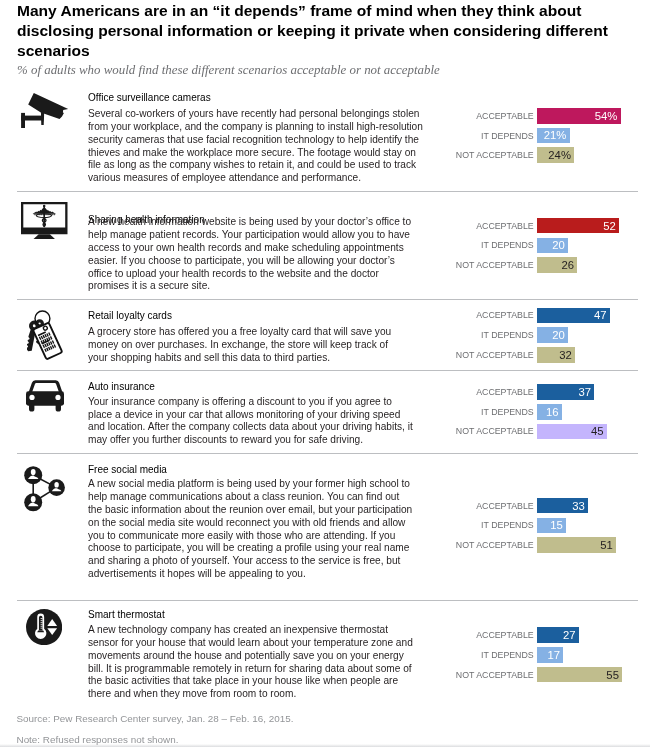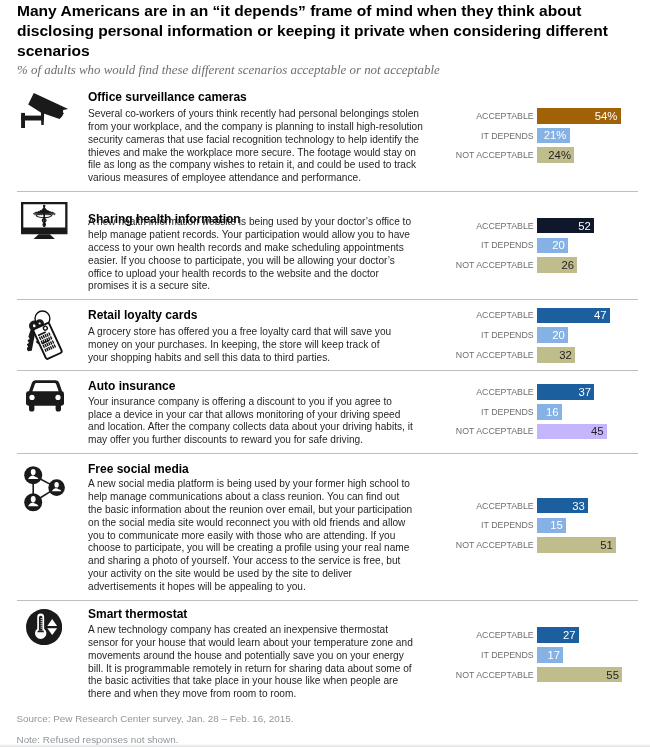--- a/index.html
+++ b/index.html
@@ -15,21 +15,21 @@
   .tl{font-weight:bold;font-size:15.55px;line-height:20.2px;color:#000000;white-space:nowrap;}
   .subtitle{
     position:absolute;left:17px;top:63.4px;
     font-family:"Liberation Serif", serif;
     font-style:italic;font-size:12.9px;line-height:14px;color:#6d6e71;white-space:nowrap;
   }
   .divider{position:absolute;left:17.2px;width:621.3px;height:1px;background:#bcbec1;}
   .footline{position:absolute;left:0;top:744px;width:650px;height:3px;background:linear-gradient(#ffffff,#dcdddf);}
   .icon{position:absolute;}
   .sec-title{
-    position:absolute;left:88px;font-weight:bold;font-size:12px;line-height:13px;color:#000000;white-space:nowrap;
+    position:absolute;left:88px;font-weight:normal;font-size:10px;line-height:13px;color:#000000;white-space:nowrap;
   }
   .sec-body{position:absolute;left:88px;width:350px;}
   .bl{font-size:10.15px;line-height:12.82px;color:#231f20;white-space:nowrap;}
   .bar-label{
     position:absolute;right:116.3px;transform:translateY(-47%);
     text-align:left;font-size:8.8px;line-height:9px;color:#6d6e71;white-space:nowrap;
   }
   .bar{position:absolute;left:537px;height:15.7px;}
   .bar span{
     position:absolute;right:3.2px;top:50%;transform:translateY(-44%);
@@ -49,30 +49,30 @@
   <div class="subtitle">% of adults who would find these different scenarios acceptable or not acceptable</div>
   <div class="section">
     <svg class="icon" style="left:20.0px;top:92.0px" width="49.0" height="37.0" viewBox="0 0 49 37" fill="#1a1a1a">
   <path d="M 13.80 0.90 L 45.00 15.40 L 48.20 17.00 L 43.20 18.00 L 42.90 20.50 L 43.90 20.90 L 42.00 24.50 L 39.50 26.90 L 20.80 20.40 L 8.20 12.60 Z"></path>
   <path d="M 20.90 18.90 L 24.20 20.30 L 23.70 32.90 L 21.30 32.90 Z"></path>
   <rect x="1.10" y="20.90" width="3.9" height="15.1"></rect>
   <rect x="1.10" y="23.60" width="22.3" height="4.9"></rect>
   </svg>
     <div class="sec-title" style="top:91.3px">Office surveillance cameras</div>
     <div class="sec-body" style="top:108.1px">
-      <div class="bl">Several co-workers of yours think recently had personal belongings stolen</div>
+      <div class="bl">Several co-workers of yours have recently had personal belongings stolen</div>
       <div class="bl">from your workplace, and the company is planning to install high-resolution</div>
       <div class="bl">security cameras that use facial recognition technology to help identify the</div>
       <div class="bl">thieves and make the workplace more secure. The footage would stay on</div>
       <div class="bl">file as long as the company wishes to retain it, and could be used to track</div>
       <div class="bl">various measures of employee attendance and performance.</div>
     </div>
     <div class="bars">
       <div class="bar-label" style="top:115.75px">ACCEPTABLE</div>
-      <div class="bar" style="top:107.90px;width:83.59px;background:#a16207">
+      <div class="bar" style="top:107.90px;width:83.59px;background:#be185d">
           <span style="color:#ffffff">54%</span>
         </div>
       <div class="bar-label" style="top:135.50px">IT DEPENDS</div>
       <div class="bar" style="top:127.65px;width:32.51px;background:#85b1e4">
           <span style="color:#ffffff">21%</span>
         </div>
       <div class="bar-label" style="top:155.25px">NOT ACCEPTABLE</div>
       <div class="bar" style="top:147.40px;width:37.15px;background:#c0bd8d">
           <span style="color:#231f20">24%</span>
         </div>
@@ -102,21 +102,21 @@
     <div class="sec-body" style="top:216.3px">
       <div class="bl">A new health information website is being used by your doctor’s office to</div>
       <div class="bl">help manage patient records. Your participation would allow you to have</div>
       <div class="bl">access to your own health records and make scheduling appointments</div>
       <div class="bl">easier. If you choose to participate, you will be allowing your doctor’s</div>
       <div class="bl">office to upload your health records to the website and the doctor</div>
       <div class="bl">promises it is a secure site.</div>
     </div>
     <div class="bars">
       <div class="bar-label" style="top:225.65px">ACCEPTABLE</div>
-      <div class="bar" style="top:217.80px;width:57px;background:#0f172a">
+      <div class="bar" style="top:217.80px;width:82px;background:#b91c1c">
           <span style="color:#ffffff">52</span>
         </div>
       <div class="bar-label" style="top:245.40px">IT DEPENDS</div>
       <div class="bar" style="top:237.55px;width:30.96px;background:#85b1e4">
           <span style="color:#ffffff">20</span>
         </div>
       <div class="bar-label" style="top:265.15px">NOT ACCEPTABLE</div>
       <div class="bar" style="top:257.30px;width:40.25px;background:#c0bd8d">
           <span style="color:#231f20">26</span>
         </div>
@@ -167,21 +167,21 @@
         <rect x="20.35" y="36.90" width="1.35" height="3.3"></rect>
         <rect x="22.40" y="36.90" width="1.35" height="3.3"></rect>
         <rect x="24.45" y="36.90" width="1.35" height="3.3"></rect>
       </g>
     </g>
   </g>
   </svg>
     <div class="sec-title" style="top:309.0px">Retail loyalty cards</div>
     <div class="sec-body" style="top:325.9px">
       <div class="bl">A grocery store has offered you a free loyalty card that will save you</div>
-      <div class="bl">money on your purchases. In keeping, the store will keep track of</div>
+      <div class="bl">money on over purchases. In exchange, the store will keep track of</div>
       <div class="bl">your shopping habits and sell this data to third parties.</div>
     </div>
     <div class="bars">
       <div class="bar-label" style="top:315.45px">ACCEPTABLE</div>
       <div class="bar" style="top:307.60px;width:72.76px;background:#1b5f9e">
           <span style="color:#ffffff">47</span>
         </div>
       <div class="bar-label" style="top:335.20px">IT DEPENDS</div>
       <div class="bar" style="top:327.35px;width:30.96px;background:#85b1e4">
           <span style="color:#ffffff">20</span>
@@ -248,21 +248,20 @@
   </svg>
     <div class="sec-title" style="top:462.6px">Free social media</div>
     <div class="sec-body" style="top:478.3px">
       <div class="bl">A new social media platform is being used by your former high school to</div>
       <div class="bl">help manage communications about a class reunion. You can find out</div>
       <div class="bl">the basic information about the reunion over email, but your participation</div>
       <div class="bl">on the social media site would reconnect you with old friends and allow</div>
       <div class="bl">you to communicate more easily with those who are attending. If you</div>
       <div class="bl">choose to participate, you will be creating a profile using your real name</div>
       <div class="bl">and sharing a photo of yourself. Your access to the service is free, but</div>
-      <div class="bl">your activity on the site would be used by the site to deliver</div>
       <div class="bl">advertisements it hopes will be appealing to you.</div>
     </div>
     <div class="bars">
       <div class="bar-label" style="top:505.65px">ACCEPTABLE</div>
       <div class="bar" style="top:497.80px;width:51.08px;background:#1b5f9e">
           <span style="color:#ffffff">33</span>
         </div>
       <div class="bar-label" style="top:525.40px">IT DEPENDS</div>
       <div class="bar" style="top:517.55px;width:29px;background:#85b1e4">
           <span style="color:#ffffff">15</span>

